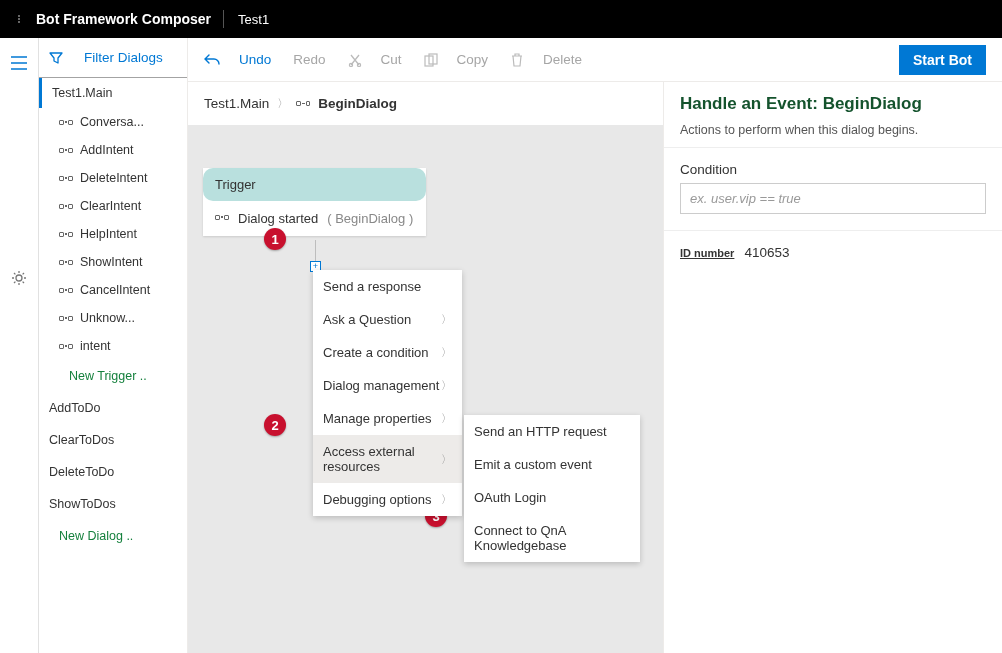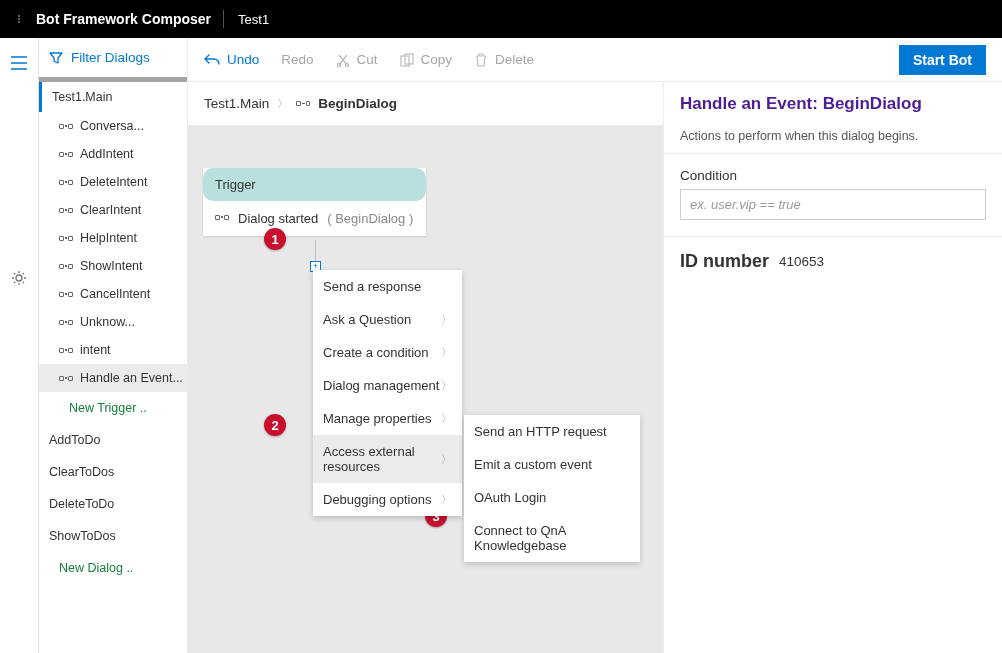--- a/index.html
+++ b/index.html
@@ -26,23 +26,23 @@
     padding-top:18px; gap:200px;
   }
   .rail-icon { color:#333; }
 
   .sidebar {
     width:150px; min-width:150px; background:#fff;
     border-left:1px solid #e1e1e1; border-right:1px solid #edebe9;
     display:flex; flex-direction:column;
   }
   .sidebar-header {
-    display:flex; align-items:center; gap:8px;
+    display:flex; align-items:center; gap:21px;
     padding:12px 10px 12px 10px; color:#0078d4;
-    font-size:13.5px; border-bottom:5px solid #a3a3a3;
+    font-size:13.5px; border-bottom:1px solid #a3a3a3;
   }
   .tree { flex:1; overflow:auto; font-size:12.5px; }
   .tree-root {
     padding:8px 10px 8px 10px; font-weight:400; color:#333;
     border-left:3px solid #0078d4;
     background:#fff;
   }
   .tree-item {
     padding:7px 6px 7px 20px; display:flex; align-items:center; gap:7px;
     white-space:nowrap; overflow:hidden; text-overflow:ellipsis;
@@ -58,21 +58,21 @@
   .diag-ico .ln::before { content:""; width:100%; height:1.2px; background:#666; }
 
   .main {
     flex:1; display:flex; flex-direction:column; min-width:0;
   }
   .toolbar {
     height:44px; display:flex; align-items:center; gap:22px;
     padding:0 16px; border-bottom:1px solid #edebe9;
     color:#666;
   }
-  .toolbar-btn { display:flex; align-items:center; gap:7px; color:#555; font-size:13.5px; cursor:pointer; }
+  .toolbar-btn { display:flex; align-items:center; gap:19px; color:#555; font-size:13.5px; cursor:pointer; }
   .toolbar-btn.primary { color:#0078d4; }
   .toolbar-btn.disabled { color:#a6a6a6; }
   .toolbar-fill { flex:1; }
   .start-btn {
     background:#0078d4; color:#fff; border:none;
     padding:7px 14px; font-size:14px; font-weight:600;
     cursor:pointer;
   }
 
   .content-row {
@@ -142,35 +142,35 @@
 
   .inspector {
     width:339px; min-width:339px; background:#fff;
     border-left:1px solid #edebe9;
     display:flex; flex-direction:column;
     font-size:13.5px;
   }
   .insp-head {
     padding:12px 16px 10px;
   }
-  .insp-title { font-size:17px; font-weight:600; margin-bottom:15px; color:#4c1d95;}
+  .insp-title { font-size:17px; font-weight:600; margin-bottom:9px; color:#14532d;}
   .insp-sub { font-size:12.5px; color:#555; }
   .insp-sec {
     padding:14px 16px 16px; border-bottom:1px solid #eee;
   }
   .insp-label { font-size:13.5px; color:#333; margin-bottom:6px; }
   .insp-input {
     width:100%; border:1px solid #ccc; font-size:13px;
     padding:7px 9px; color:#333; font-style:italic;
   }
   .insp-input::placeholder { color:#999; font-style:italic; }
   .insp-row {
     padding:14px 16px; display:flex; align-items:center; gap:10px;
   }
-  .insp-key { font-weight:600; font-size:18px; }
+  .insp-key { font-weight:600; font-size:11px;text-decoration:underline; }
   .insp-val { color:#333; }
 </style>
 </head>
 <body>
 
 <div class="titlebar">
   <span class="titlebar-dots">
       <span></span>
       <span></span>
       <span></span>
@@ -274,28 +274,20 @@
         <span>Unknow...</span>
       </div>
       <div class="tree-item">
         <span class="diag-ico">
             <span class="sq"></span>
             <span class="ln"></span>
             <span class="sq"></span>
           </span>
         <span>intent</span>
       </div>
-      <div class="tree-item selected">
-        <span class="diag-ico">
-            <span class="sq"></span>
-            <span class="ln"></span>
-            <span class="sq"></span>
-          </span>
-        <span>Handle an Event...</span>
-      </div>
       <div class="tree-new">New Trigger ..</div>
 
       <div class="tree-plain">AddToDo</div>
       <div class="tree-plain">ClearToDos</div>
       <div class="tree-plain">DeleteToDo</div>
       <div class="tree-plain">ShowToDos</div>
 
       <div class="tree-new" style="padding-left:20px">New Dialog ..</div>
     </div>
   </div>

